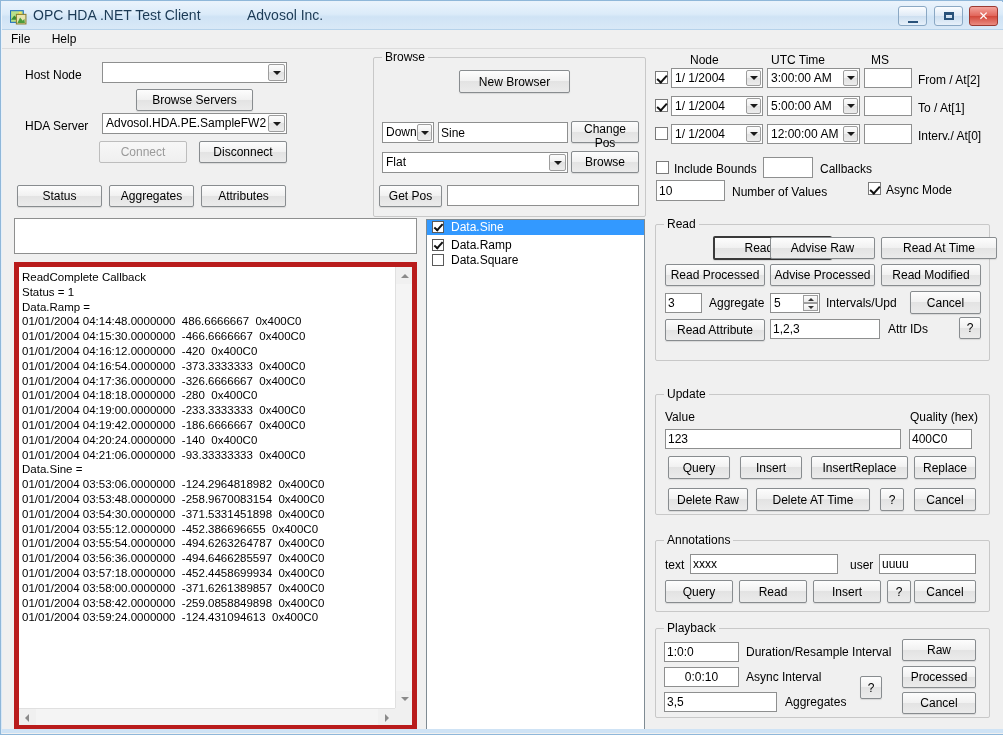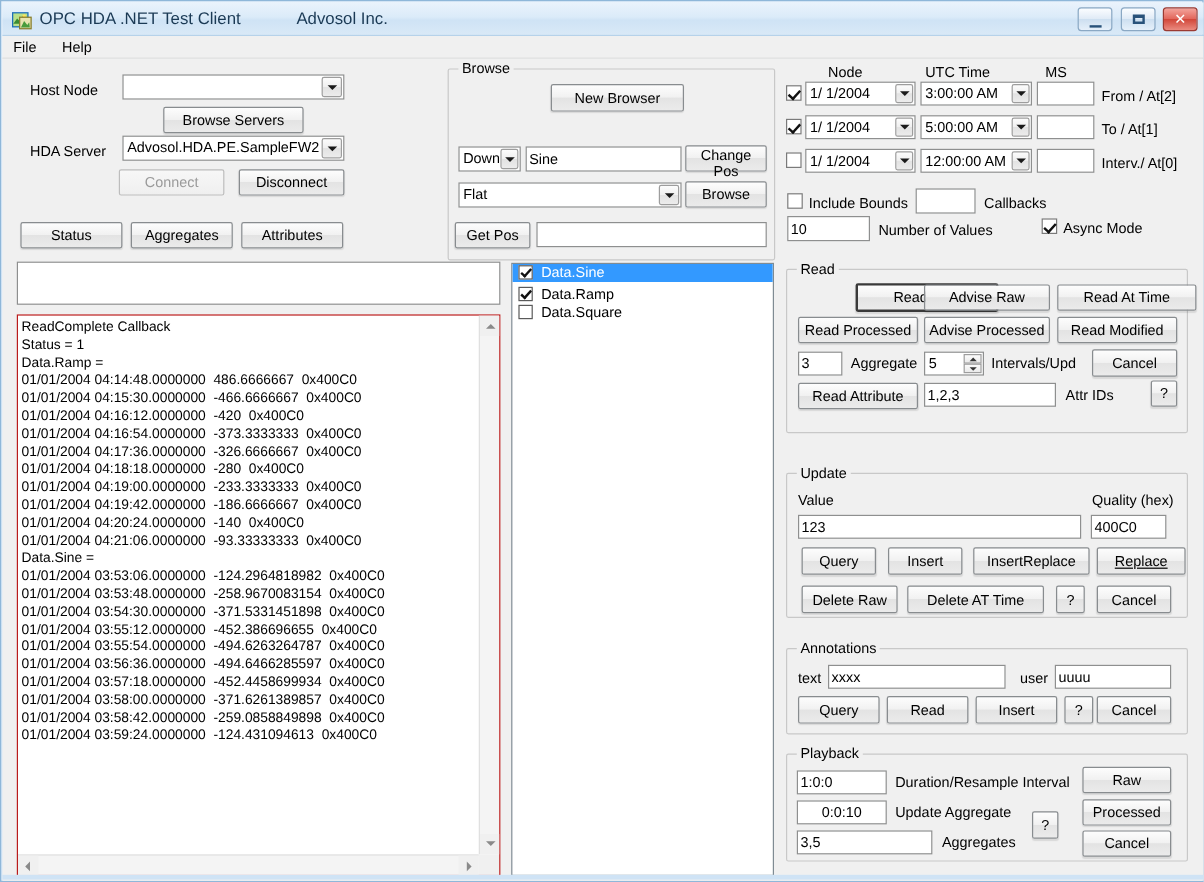--- a/index.html
+++ b/index.html
@@ -97,21 +97,21 @@
   .spin{position:absolute;box-sizing:border-box;border:1px solid #8e8f8f;background:#fff;}
   .spin .sv{position:absolute;left:3px;top:2px;font-size:12px;}
   .spin .su,.spin .sd{
     position:absolute;right:1px;width:15px;height:8px;box-sizing:border-box;
     background:linear-gradient(#fcfcfc,#eaeaea);border:1px solid #9d9d9d;
   }
   .spin .su{top:1px;}
   .spin .sd{bottom:1px;}
   .spin .su:after{content:"";position:absolute;left:4px;top:2px;border-left:3px solid transparent;border-right:3px solid transparent;border-bottom:3px solid #333;}
   .spin .sd:after{content:"";position:absolute;left:4px;top:2px;border-left:3px solid transparent;border-right:3px solid transparent;border-top:3px solid #333;}
-  .logwrap{position:absolute;box-sizing:border-box;border:1px solid #b91c1c;background:#fff;overflow:hidden;}
+  .logwrap{position:absolute;box-sizing:border-box;border:5px solid #b91c1c;background:#fff;overflow:hidden;}
   .logtext{
     position:absolute;left:3px;top:3px;right:20px;bottom:20px;
     font-family:"Liberation Sans",sans-serif;font-size:11.5px;line-height:14.8px;
     white-space:pre;overflow:hidden;color:#000;
   }
   .vscroll{position:absolute;right:0;top:0;bottom:17px;width:17px;background:#f4f4f4;border-left:1px solid #e0e0e0;box-sizing:border-box;}
   .hscroll{position:absolute;left:0;right:17px;bottom:0;height:17px;background:#f4f4f4;border-top:1px solid #e0e0e0;box-sizing:border-box;}
   .sbtn{position:absolute;background:#f0f0f0;}
   .sarrow{position:absolute;width:0;height:0;}
   .corner{position:absolute;right:0;bottom:0;width:17px;height:17px;background:#f0f0f0;}
@@ -338,21 +338,21 @@
     <div class="group" style="left:653px;top:345px;width:335px;height:121px;">
       <span class="gtitle">Update</span>
       <div class="lbl" style="left:9px;top:15px;">Value</div>
       <div class="lbl" style="left:254px;top:15px;">Quality (hex)</div>
       <input class="txt" style="left: 9px; top: 34px; width: 236px; height: 20px;" value="123">
       <input class="txt" style="left: 253px; top: 34px; width: 63px; height: 20px;" value="400C0">
 
       <button class="btn" style="left:12px;top:61px;width:62px;height:23px;">Query</button>
       <button class="btn" style="left:84px;top:61px;width:62px;height:23px;">Insert</button>
       <button class="btn" style="left:155px;top:61px;width:97px;height:23px;">InsertReplace</button>
-      <button class="btn" style="left:258px;top:61px;width:74px;height:23px;text-decoration:underline;">Replace</button>
+      <button class="btn" style="left:258px;top:61px;width:62px;height:23px;">Replace</button>
 
       <button class="btn" style="left:12px;top:93px;width:80px;height:23px;">Delete Raw</button>
       <button class="btn" style="left:100px;top:93px;width:114px;height:23px;">Delete AT Time</button>
       <button class="btn" style="left:224px;top:93px;width:24px;height:23px;">?</button>
       <button class="btn" style="left:258px;top:93px;width:62px;height:23px;">Cancel</button>
     </div>
 
     <div class="group" style="left:653px;top:491px;width:335px;height:72px;">
       <span class="gtitle">Annotations</span>
       <div class="lbl" style="left:9px;top:17px;">text</div>
@@ -365,21 +365,21 @@
       <button class="btn" style="left:157px;top:39px;width:68px;height:23px;">Insert</button>
       <button class="btn" style="left:231px;top:39px;width:24px;height:23px;">?</button>
       <button class="btn" style="left:258px;top:39px;width:62px;height:23px;">Cancel</button>
     </div>
 
     <div class="group" style="left:653px;top:579px;width:335px;height:90px;">
       <span class="gtitle">Playback</span>
       <input class="txt" style="left: 8px; top: 13px; width: 75px; height: 20px;" value="1:0:0">
       <div class="lbl" style="left:90px;top:16px;">Duration/Resample Interval</div>
       <input class="txt" style="left: 8px; top: 38px; width: 75px; height: 20px; text-align: center;" value="0:0:10">
-      <div class="lbl" style="left:90px;top:41px;">Update Aggregate</div>
+      <div class="lbl" style="left:90px;top:41px;">Async Interval</div>
       <input class="txt" style="left: 8px; top: 63px; width: 113px; height: 20px;" value="3,5">
       <div class="lbl" style="left:129px;top:66px;">Aggregates</div>
       <button class="btn" style="left:204px;top:47px;width:22px;height:23px;">?</button>
       <button class="btn" style="left:246px;top:10px;width:74px;height:22px;">Raw</button>
       <button class="btn" style="left:246px;top:37px;width:74px;height:22px;">Processed</button>
       <button class="btn" style="left:246px;top:63px;width:74px;height:22px;">Cancel</button>
     </div>
 
   </div>
 

